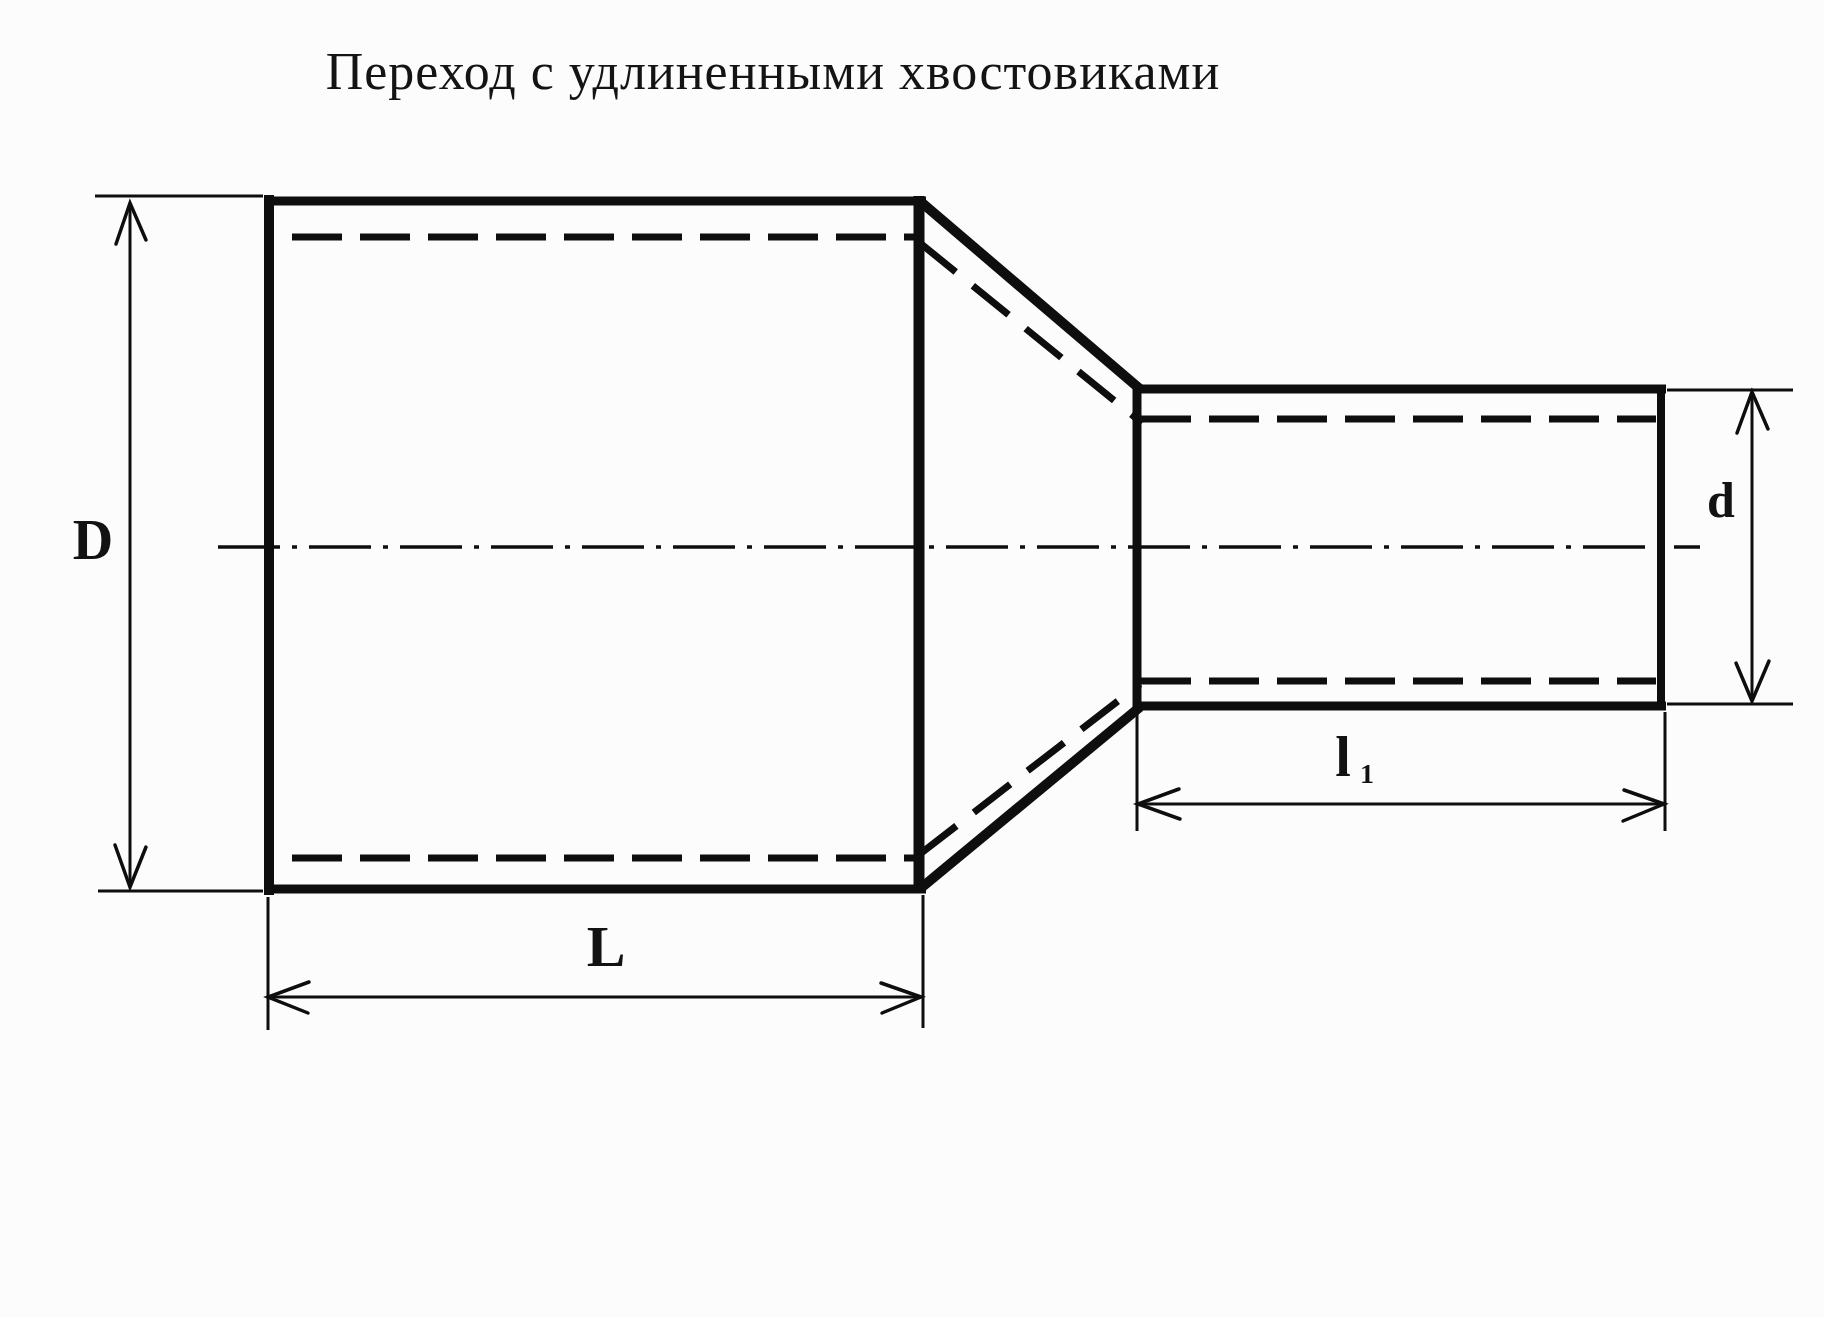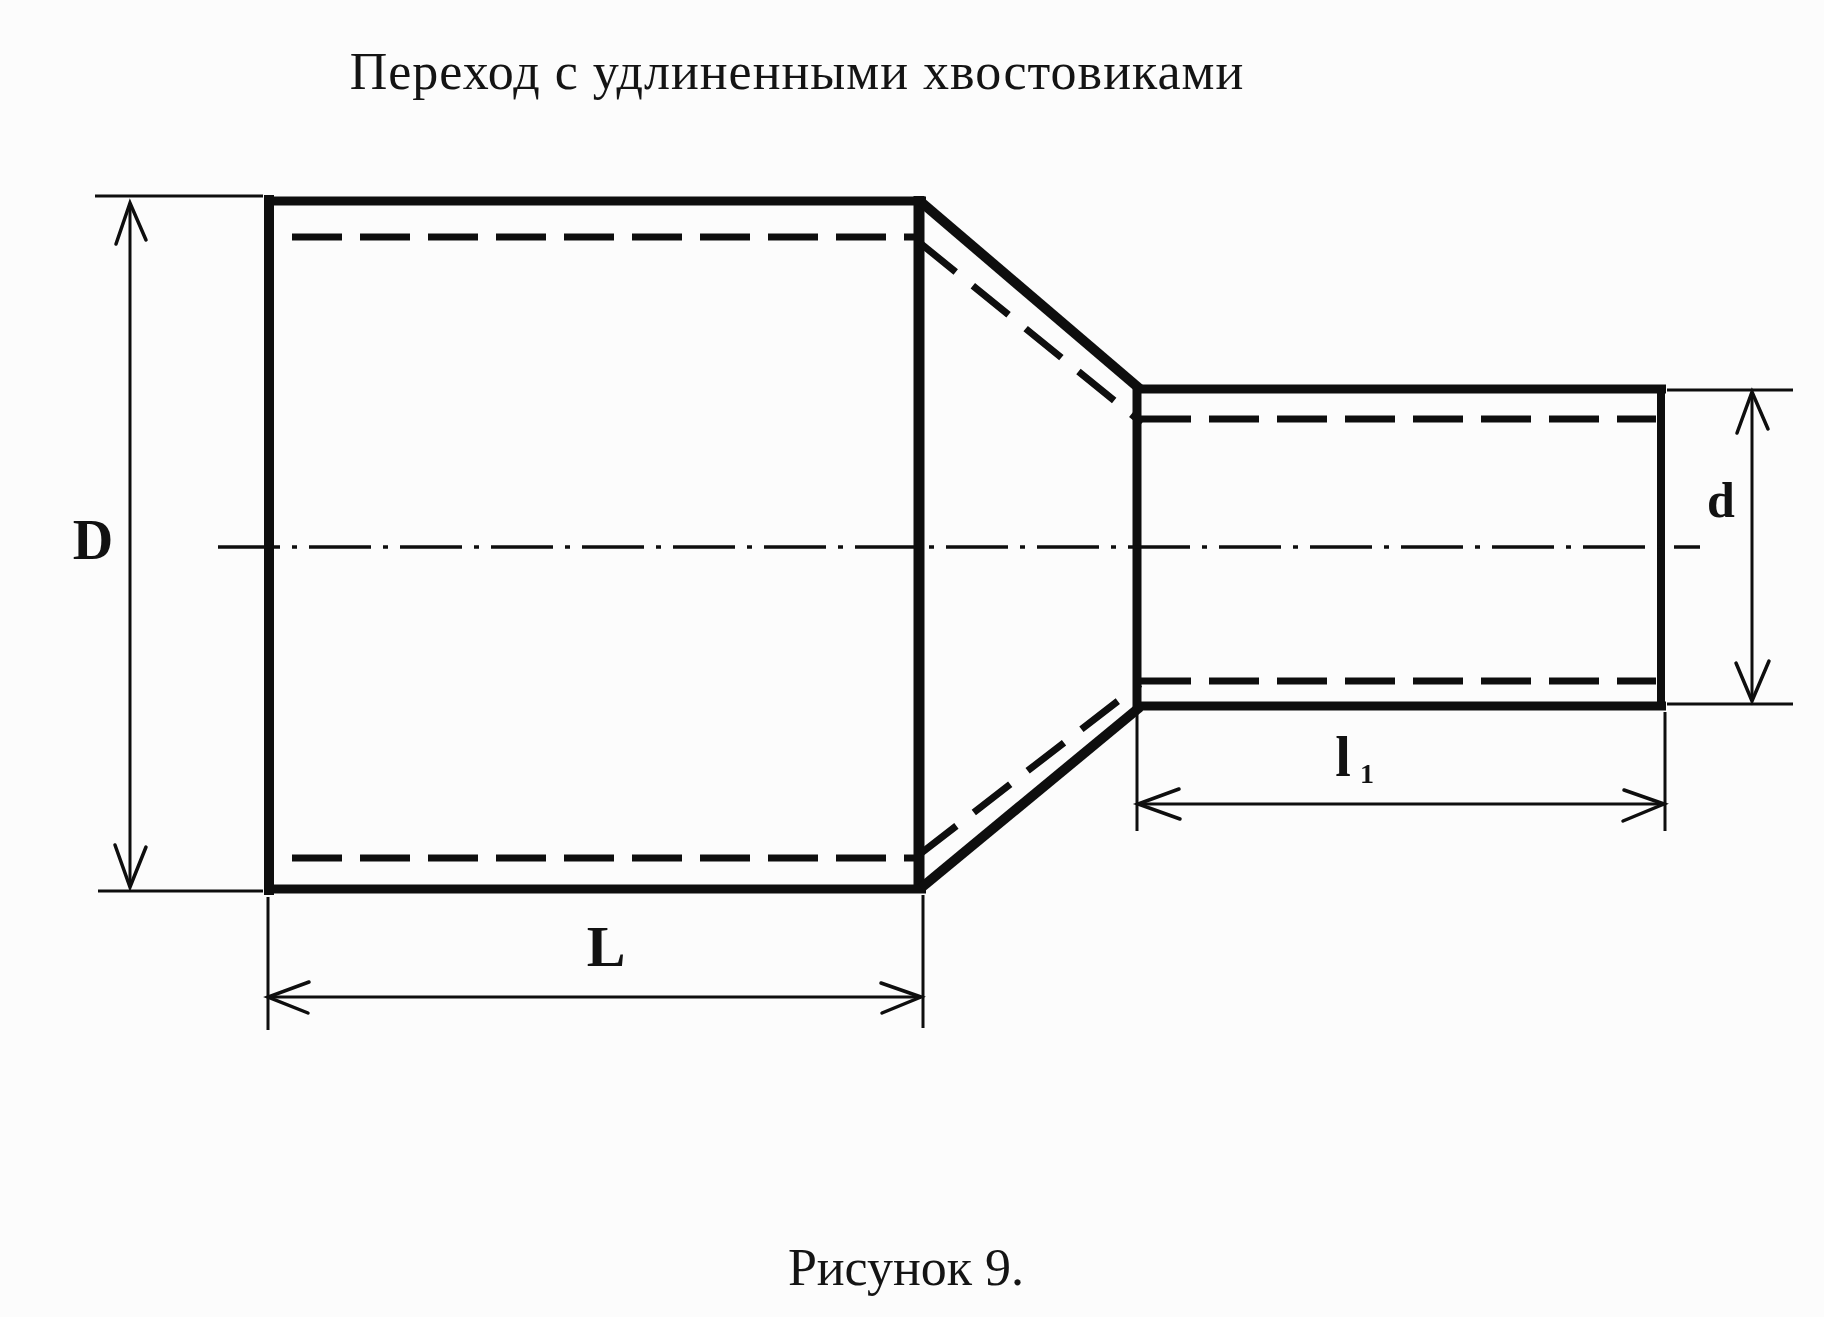--- a/index.html
+++ b/index.html
@@ -22,21 +22,20 @@
   .title {
     position: absolute;
     top: 42px;
     left: 0;
     width: 1546px;
     text-align: center;
     font-size: 52px;
     letter-spacing: 1px;
     color: #141414;
     white-space: nowrap;
-    padding-left: 24px;
   }
   .caption {
     position: absolute;
     top: 1238px;
     left: 0;
     width: 1812px;
     text-align: center;
     font-size: 52px;
     color: #141414;
   }
@@ -112,15 +111,14 @@
     <text class="dim-label" x="93" y="559" font-size="56" text-anchor="middle">D</text>
 
     <text class="dim-label" x="606" y="966" font-size="58" text-anchor="middle">L</text>
 
     <text class="dim-label" x="1343" y="776" font-size="56" text-anchor="middle">l</text>
     <text class="dim-label" x="1360" y="783" font-size="28" text-anchor="start">1</text>
 
     <text class="dim-label" x="1721" y="517" font-size="50" text-anchor="middle">d</text>
   </svg>
 
-  <div class="caption">Рисунок 9.</div>
 
 </div>
 
 </body></html>

